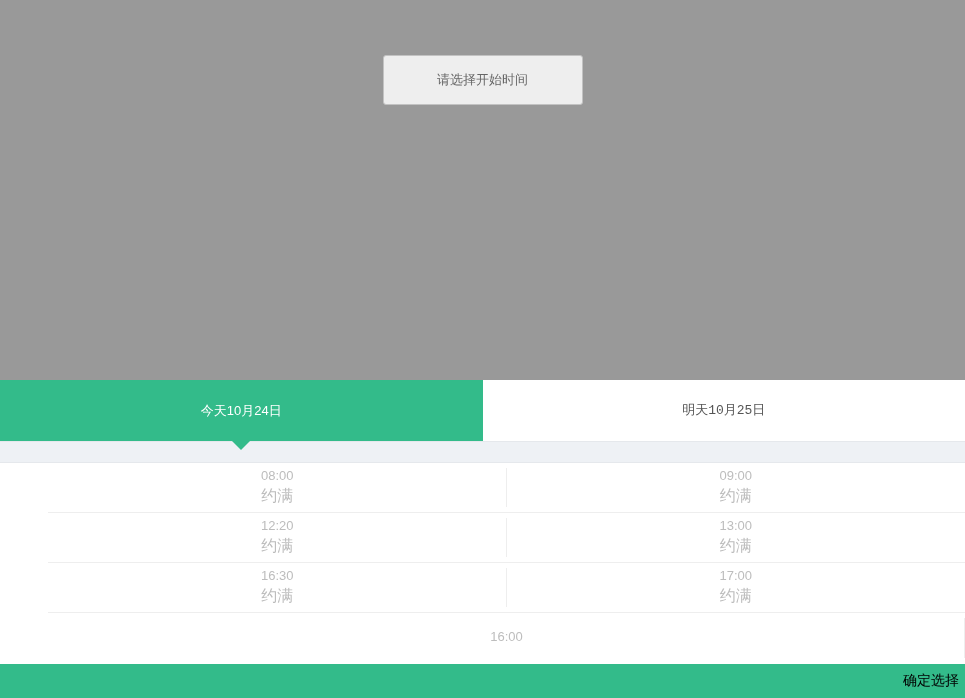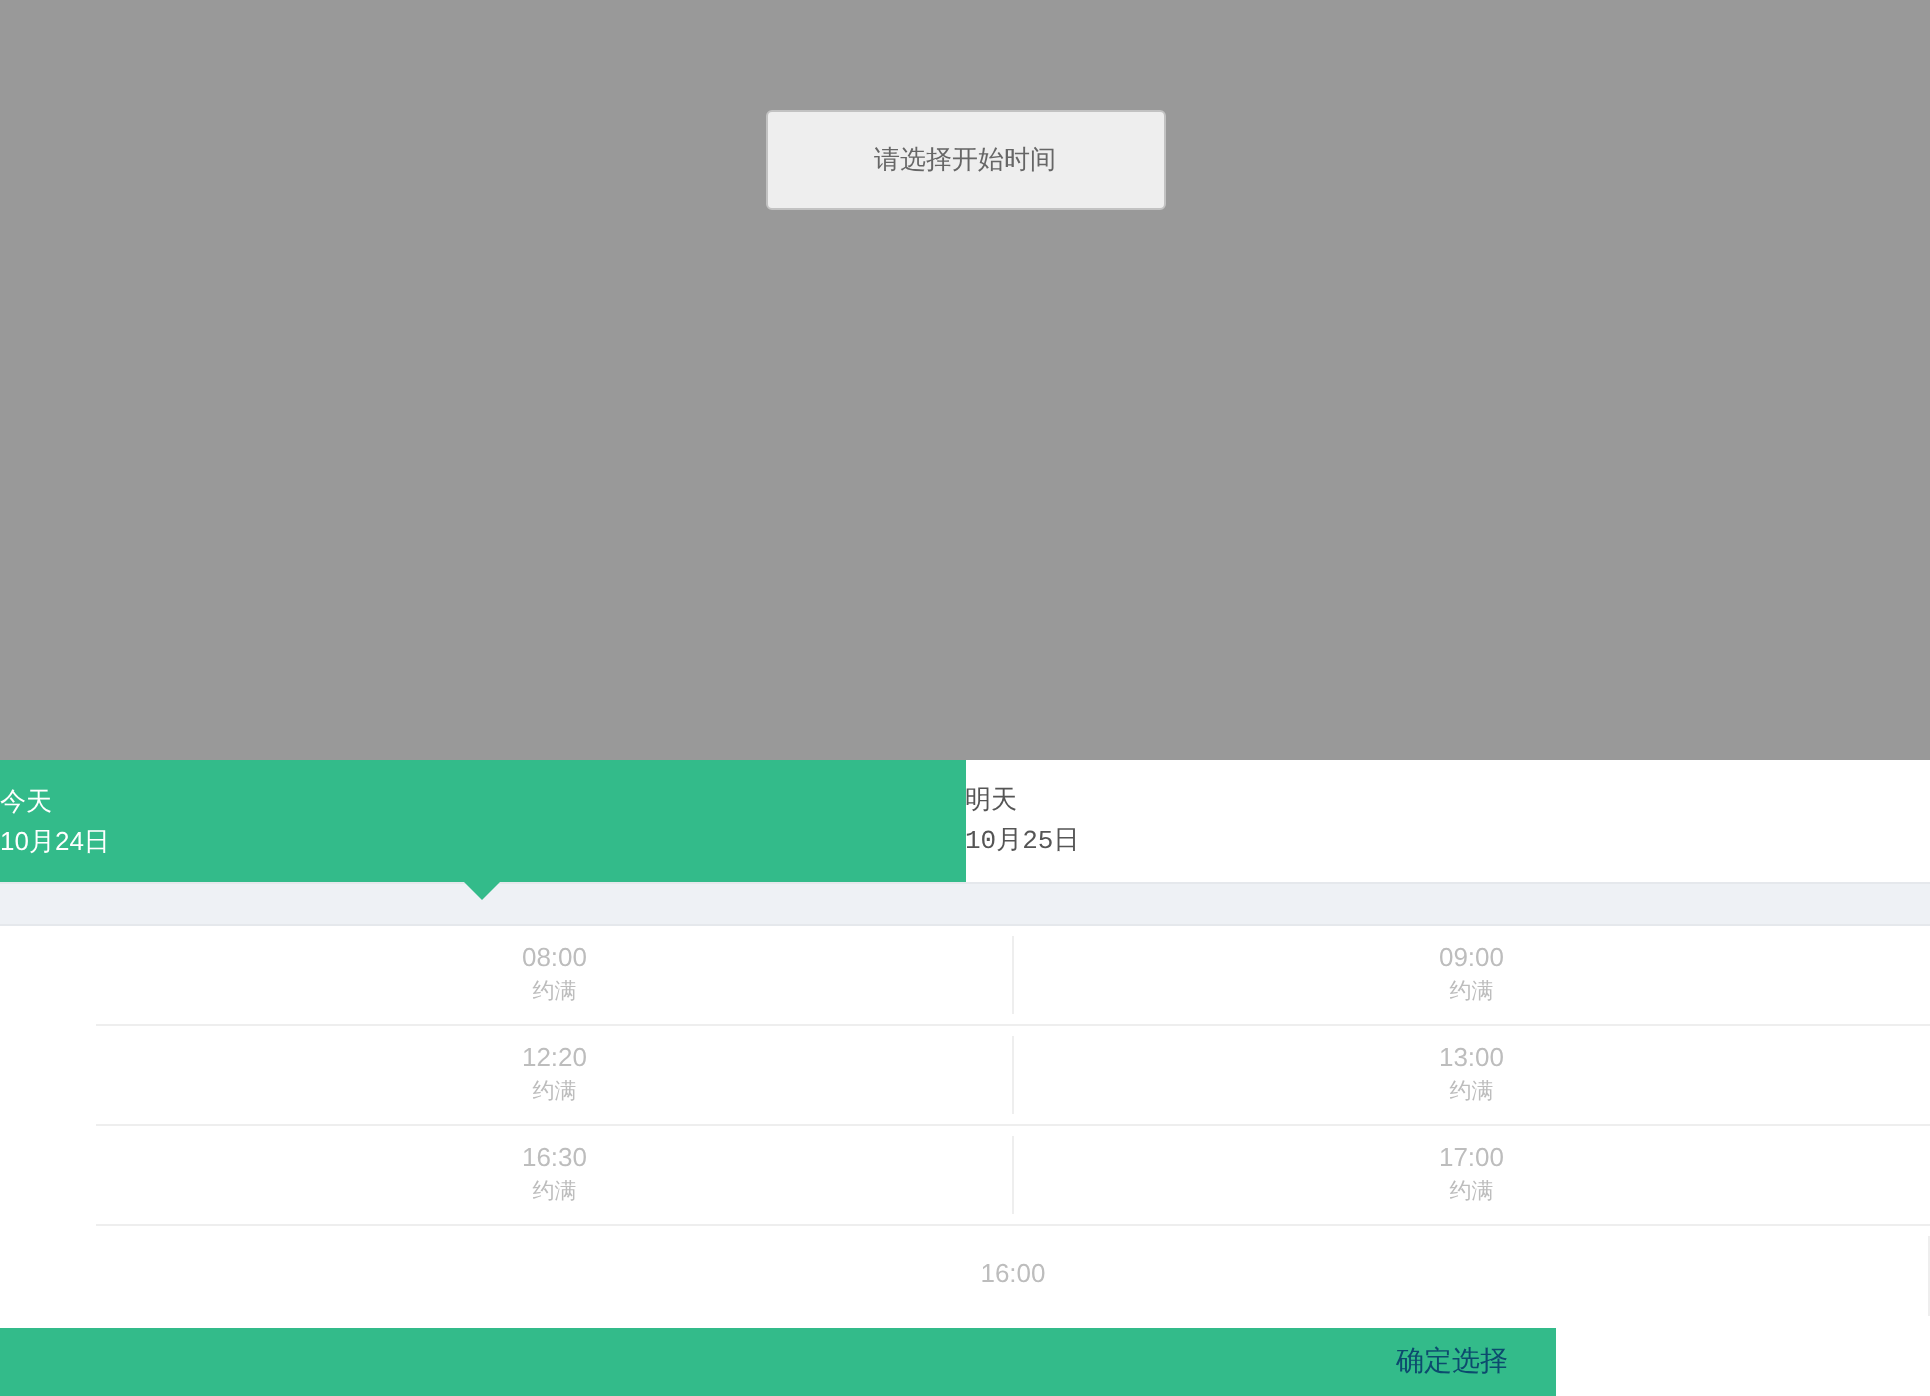--- a/index.html
+++ b/index.html
@@ -44,21 +44,22 @@
       position: absolute;
       top: 380px;
       left: 0;
       width: 965px;
       height: 61px;
       display: flex;
     }
     .date-tab {
       flex: 1;
       display: flex;
-      flex-direction: column;
+      flex-direction: row;
+      align-items: center;
       justify-content: center;
       cursor: pointer;
       position: relative;
       font-size: 13px;
       line-height: 1.5;
     }
     .date-tab.active {
       background: #33bb8a;
       color: #fff;
     }
@@ -122,36 +123,36 @@
       top: 10%;
       height: 80%;
       width: 1px;
       background: #eeeeee;
     }
     .time-value {
       font-size: 13px;
       line-height: 1.3;
     }
     .time-status {
-      font-size: 11px;
+      font-size: 16px;
       line-height: 1.3;
       margin-top: 1px;
     }
     .confirm-bar {
       position: absolute;
       bottom: 0;
       left: 0;
-      width: 778px;
+      width: 965px;
       height: 34px;
       background: #33bb8a;
-      color: #0c4a6e;
+      color: #000000;
       display: flex;
       align-items: center;
       justify-content: flex-end;
-      padding-right: 24px;
+      padding-right: 6px;
       font-size: 14px;
       cursor: pointer;
     }
   </style>
 </head>
 <body>
 
 <div class="backdrop"></div>
 
 <div class="top-button">

